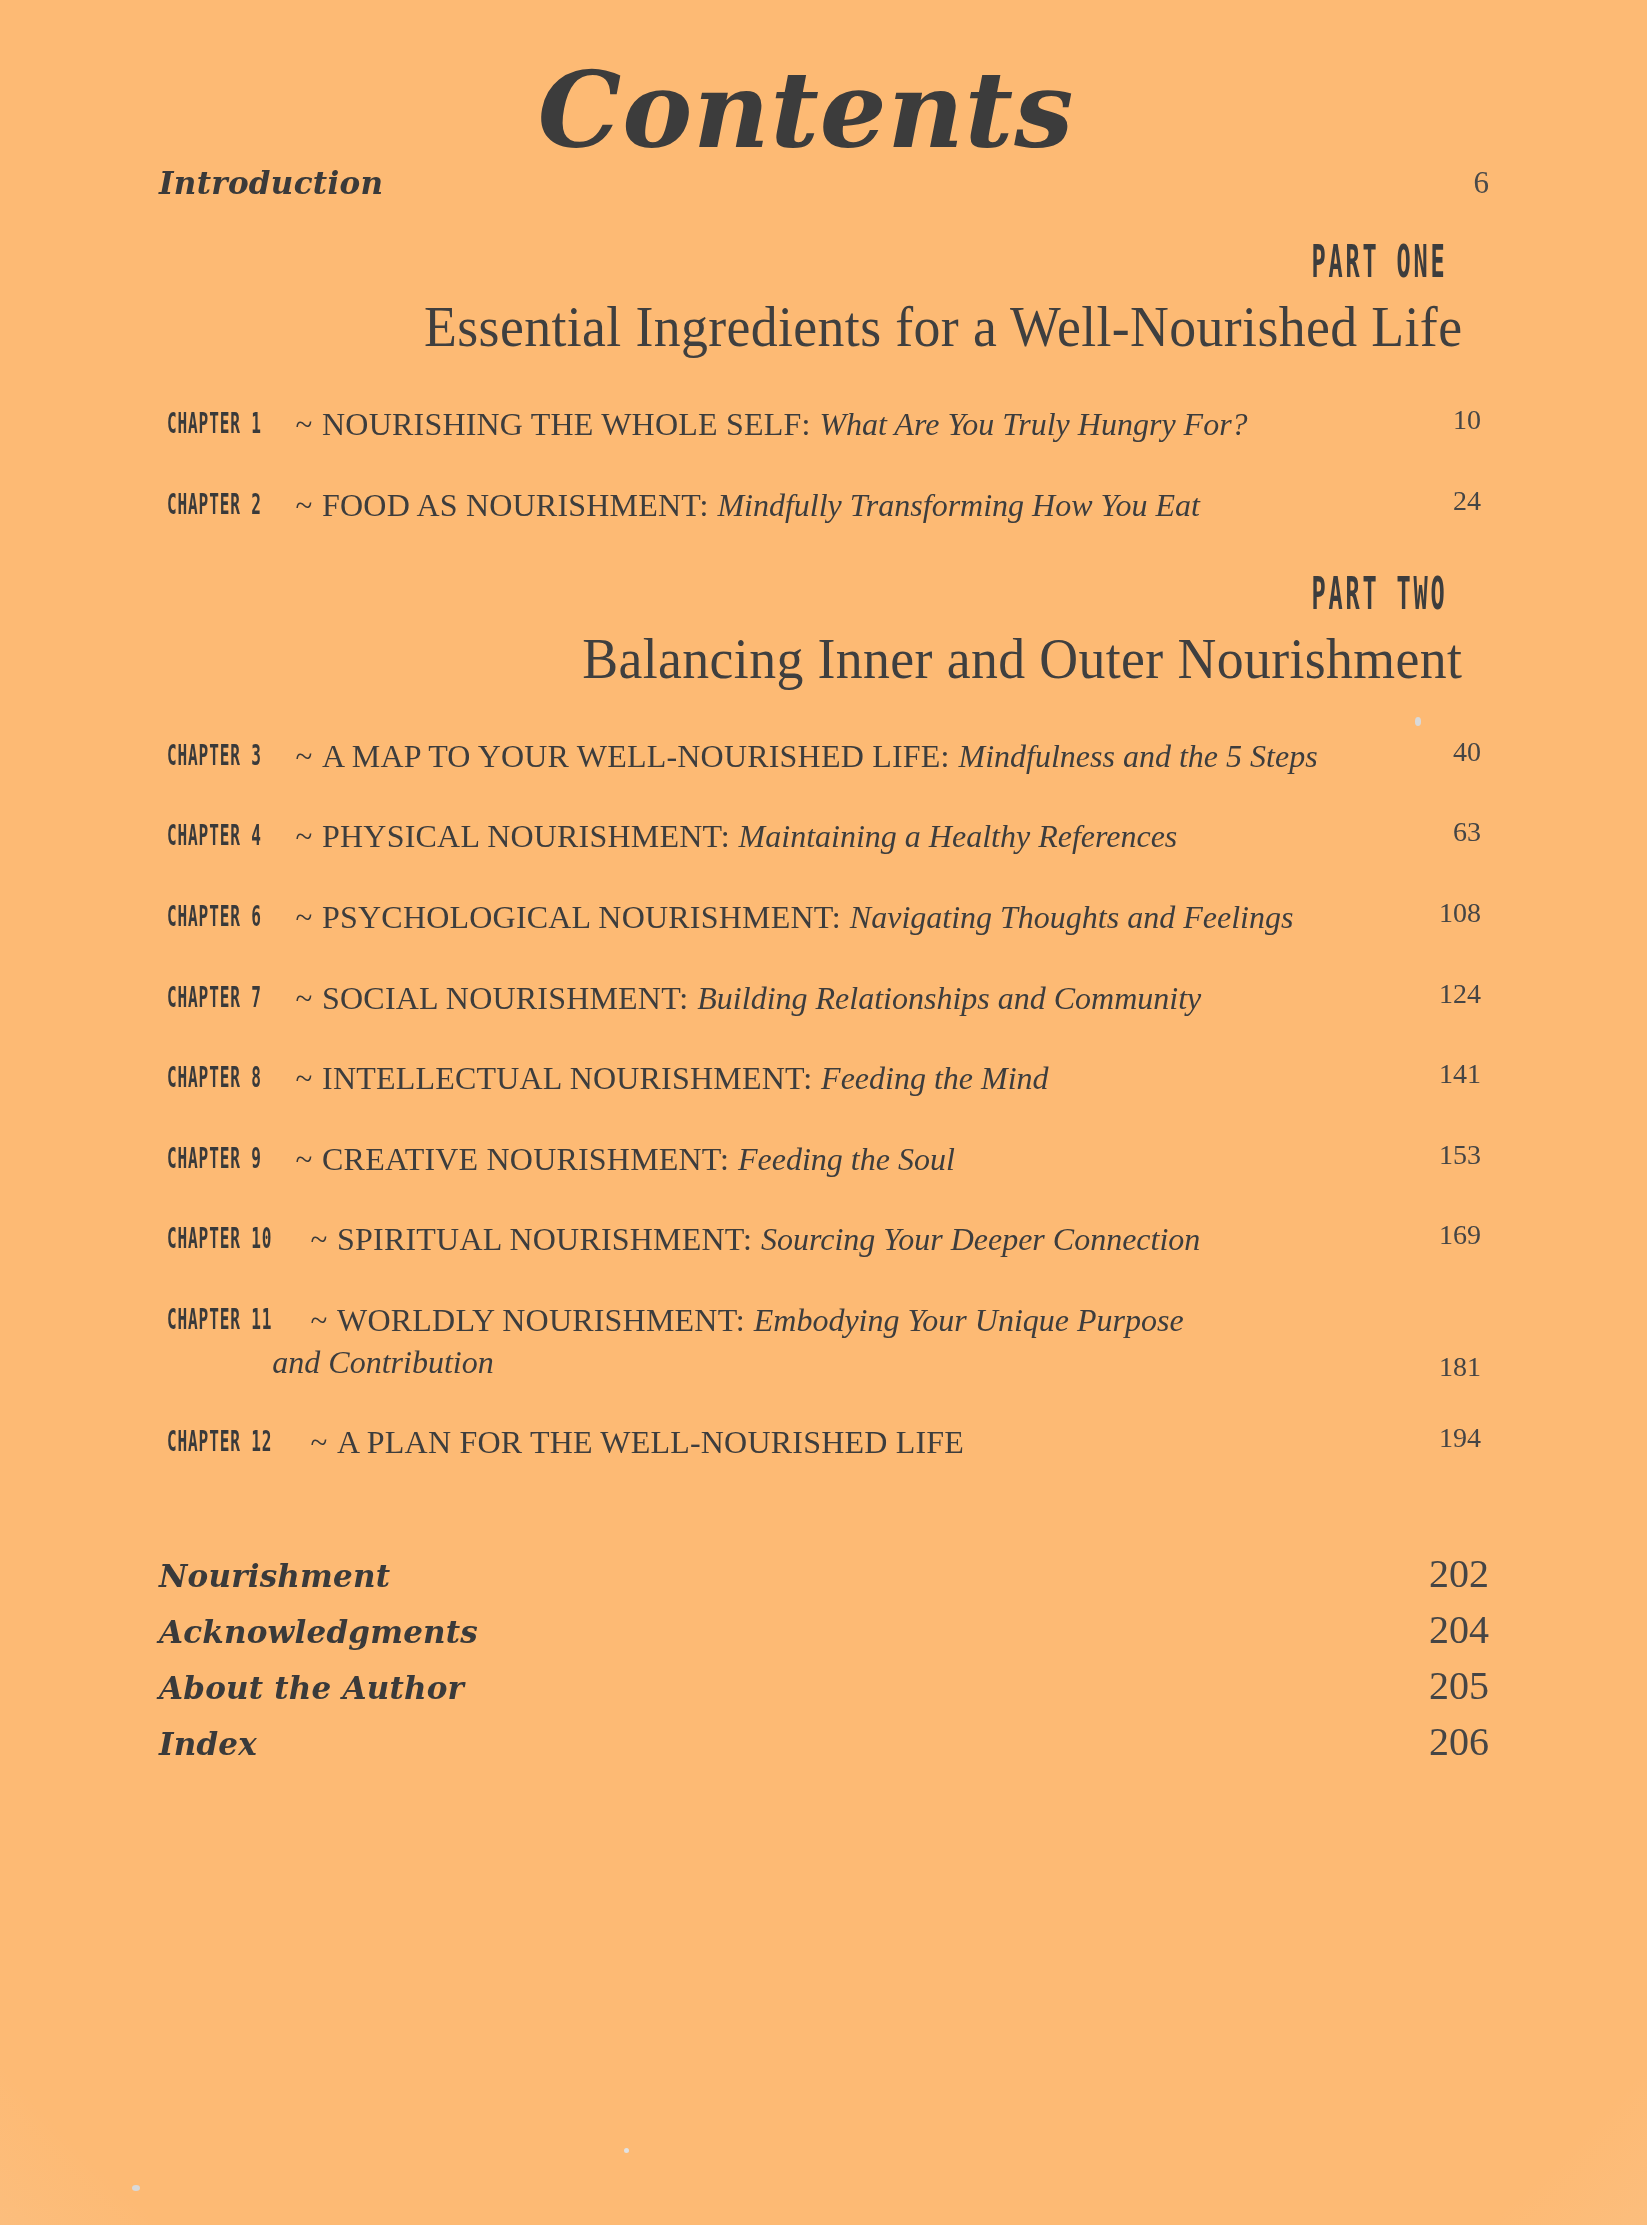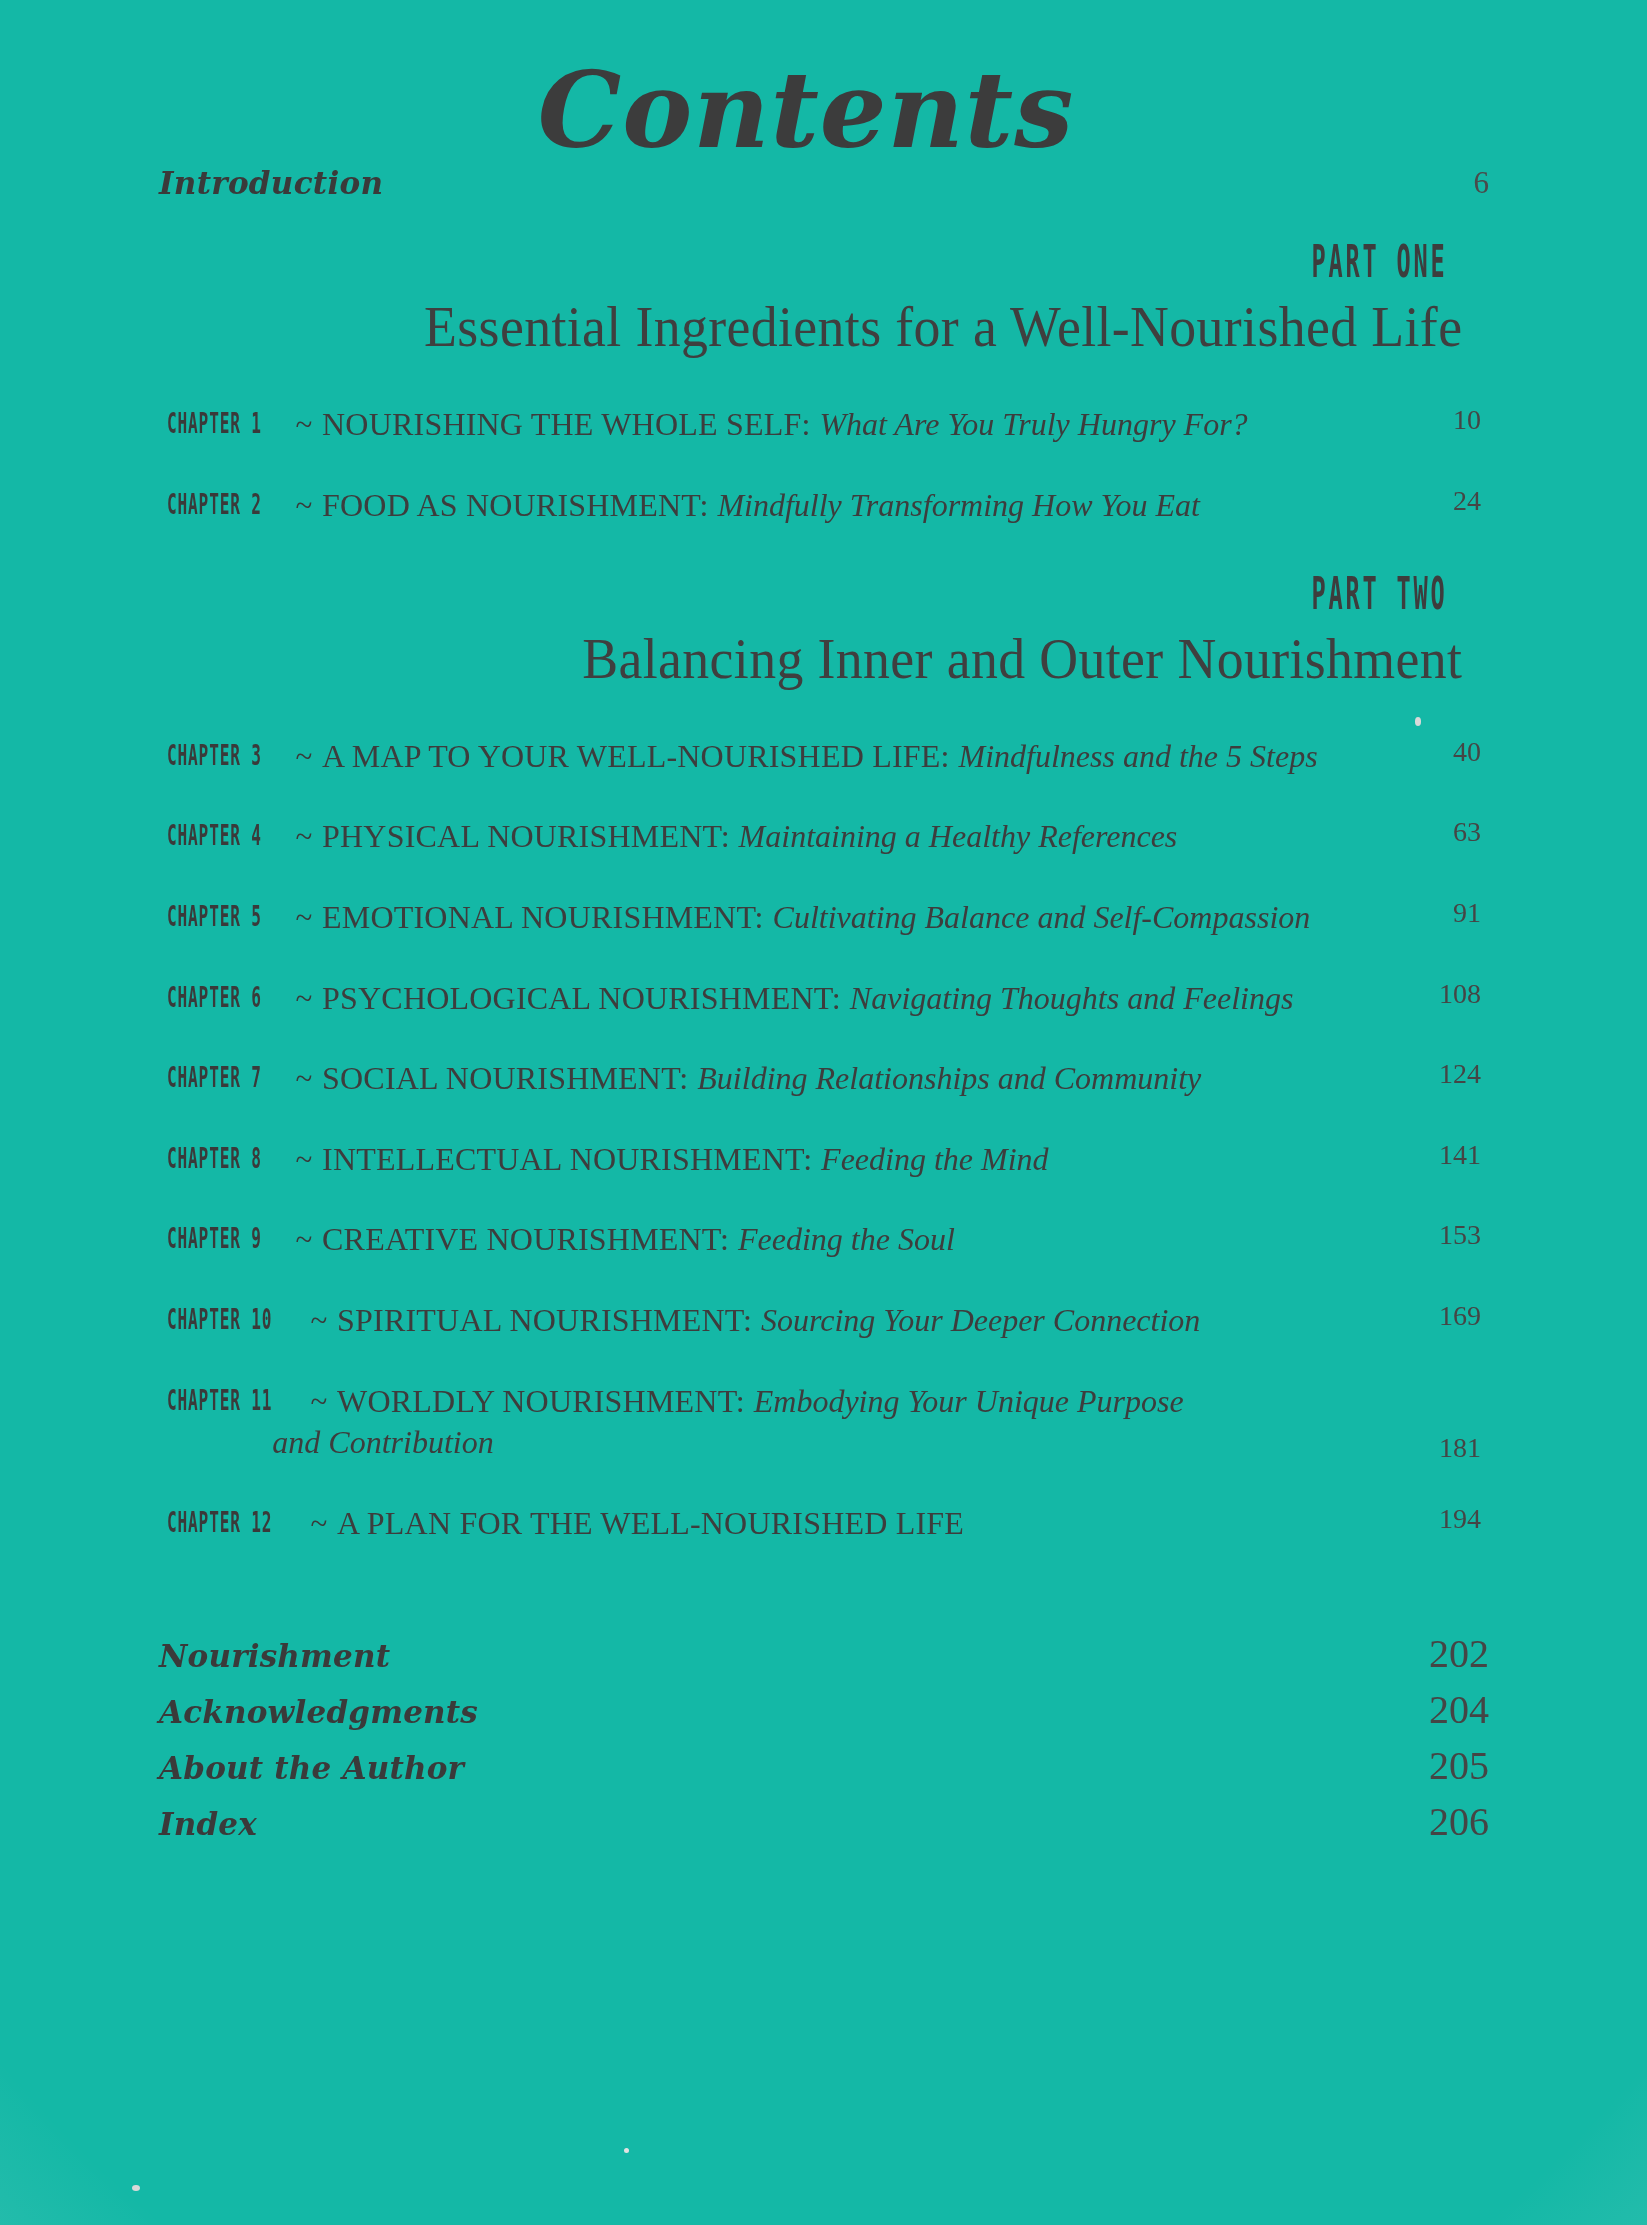--- a/index.html
+++ b/index.html
@@ -5,21 +5,21 @@
   html, body {
     margin: 0;
     padding: 0;
     background: #ffffff;
   }
   .page {
     position: relative;
     width: 1648px;
     height: 2225px;
     margin: 0 auto;
-    background: #14b8a6;
+    background: #fdba74;
     color: #3a3a3a;
     overflow: hidden;
     box-sizing: border-box;
   }
   
   .page::after {
     content: "";
     position: absolute;
     inset: 0;
     pointer-events: none;
@@ -284,31 +284,20 @@
           <span class="toc-line">
             <span class="ch-num">CHAPTER 4</span>
             <span class="tilde">~</span>
             <span class="ch-title">PHYSICAL NOURISHMENT:</span>
             <span class="ch-sub">Maintaining a Healthy References</span>
           </span>
         </span>
         <span class="ch-page">63</span>
       </div>
 
-      <div class="toc-row">
-        <span class="toc-text">
-          <span class="toc-line">
-            <span class="ch-num">CHAPTER 5</span>
-            <span class="tilde">~</span>
-            <span class="ch-title">EMOTIONAL NOURISHMENT:</span>
-            <span class="ch-sub">Cultivating Balance and Self-Compassion</span>
-          </span>
-        </span>
-        <span class="ch-page">91</span>
-      </div>
 
       <div class="toc-row">
         <span class="toc-text">
           <span class="toc-line">
             <span class="ch-num">CHAPTER 6</span>
             <span class="tilde">~</span>
             <span class="ch-title">PSYCHOLOGICAL NOURISHMENT:</span>
             <span class="ch-sub">Navigating Thoughts and Feelings</span>
           </span>
         </span>

